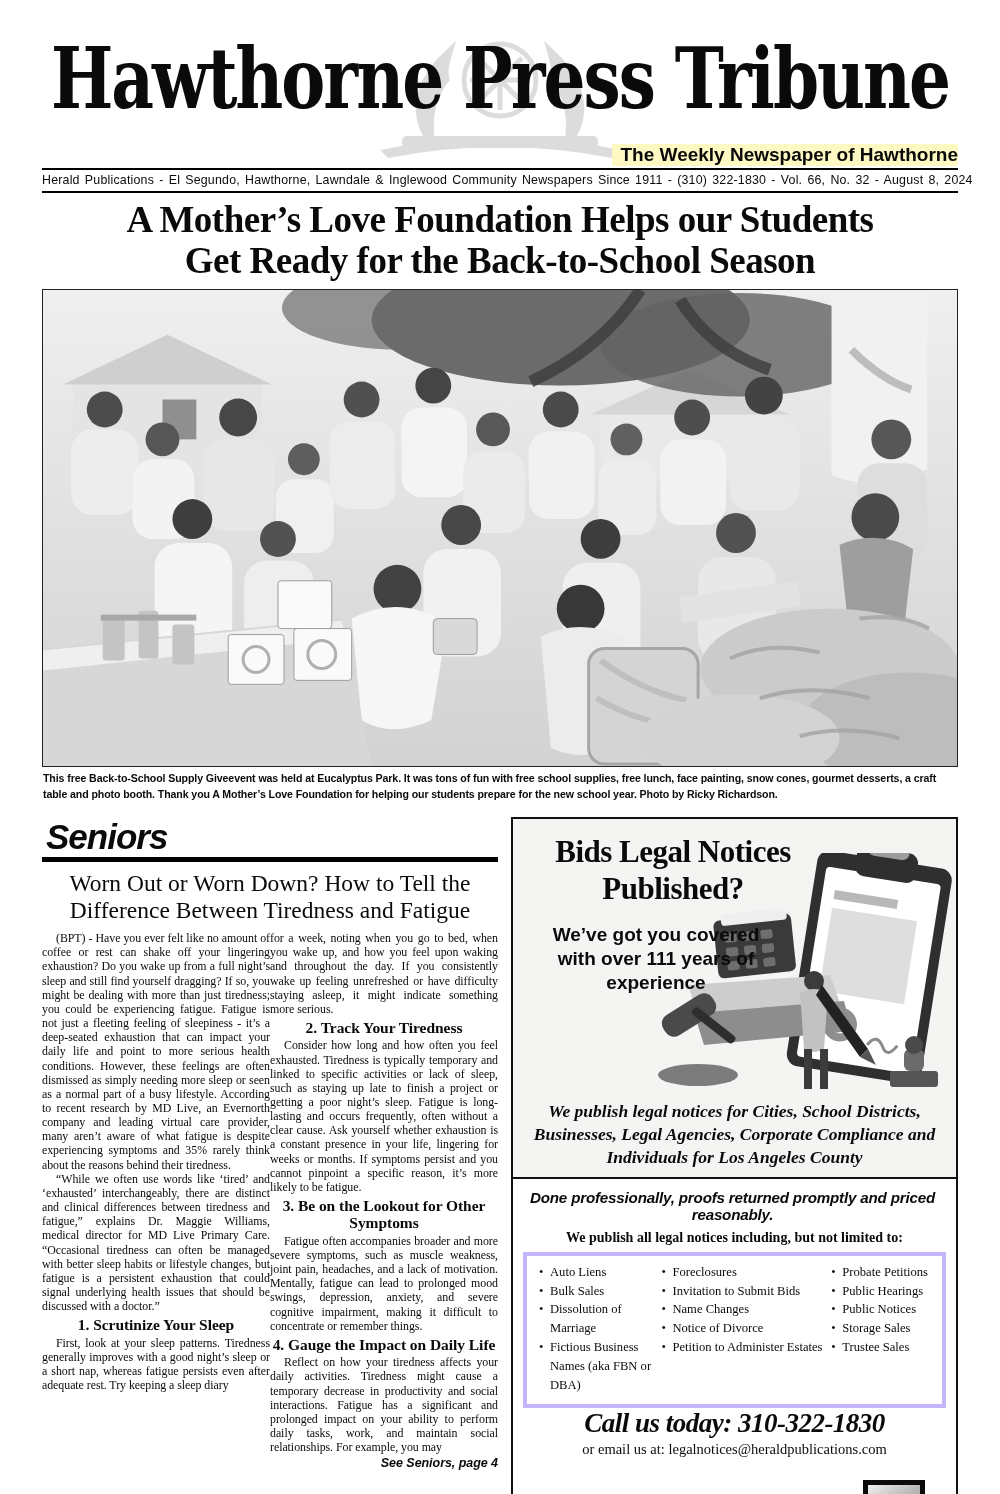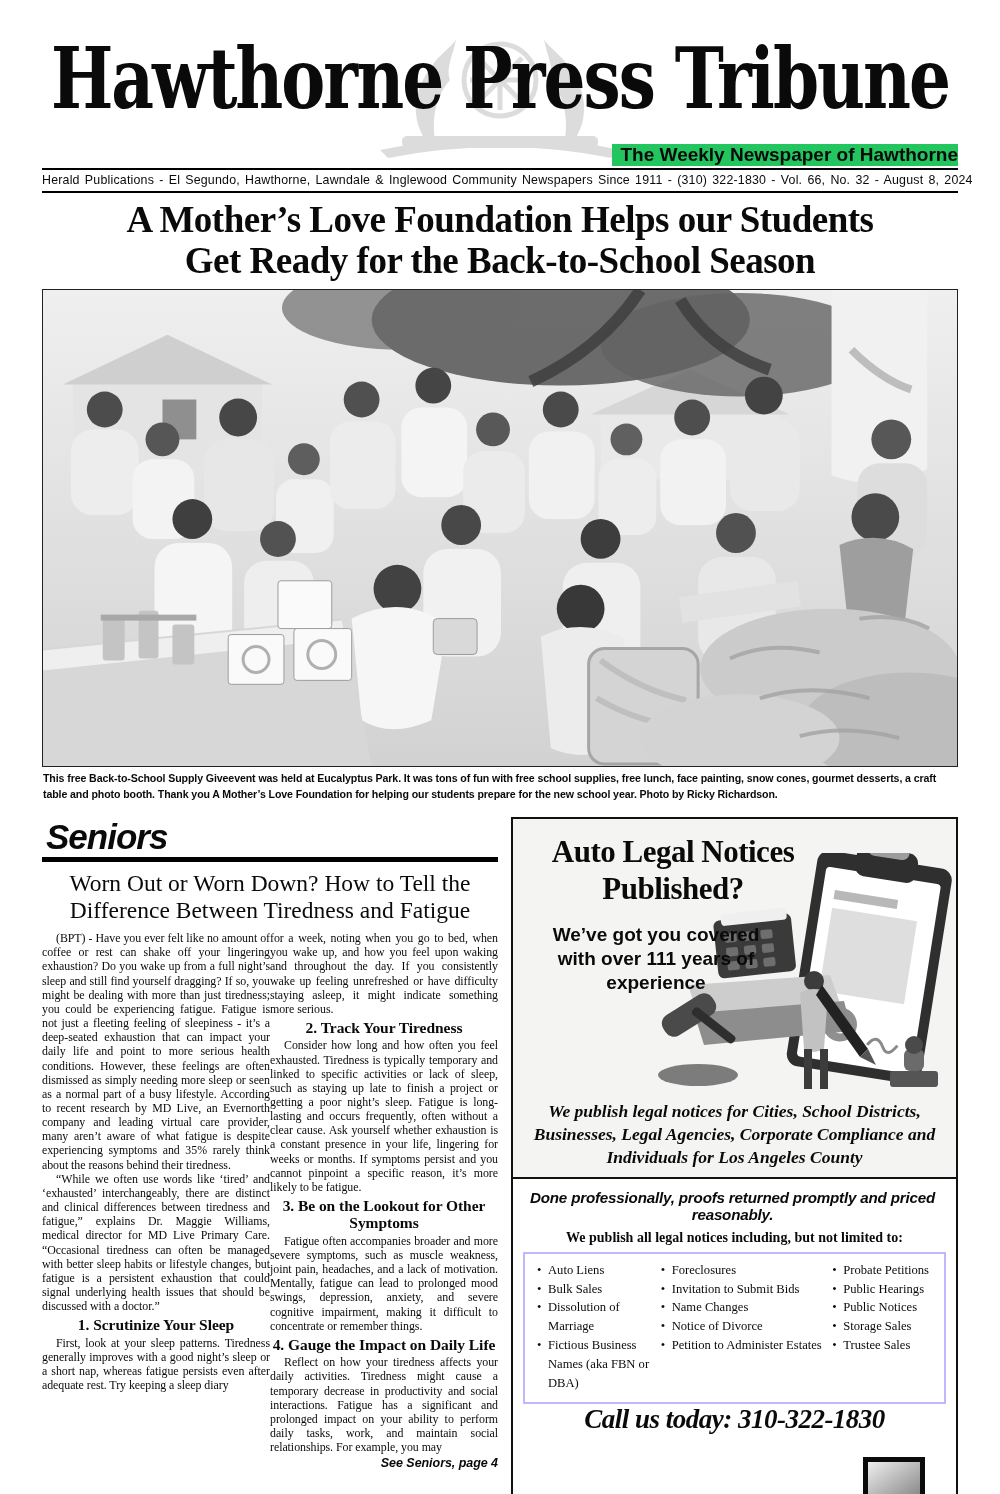--- a/index.html
+++ b/index.html
@@ -7,21 +7,21 @@
   body { height:1494px; overflow:hidden; }
   .page { width:1000px; height:1494px; padding:24px 42px 0 42px; position:relative; }
 
   
   .masthead { position:relative; height:140px; text-align:center; }
   .crest { position:absolute; left:50%; top:4px; transform:translateX(-50%); opacity:.6; }
   .mast-title { position:relative; font-family:"DejaVu Serif", serif; font-weight:bold; font-size:66px;
                 letter-spacing:-2px; white-space:nowrap; line-height:1.0; padding-top:10px;
                 transform:scaleY(1.28); transform-origin:top center; }
   .mast-sub { position:absolute; right:0; bottom:-2px; font-family:"Liberation Sans", sans-serif;
-              font-weight:bold; font-size:19px; background:#22c55e; padding-left:8px; }
+              font-weight:bold; font-size:19px; background:#fef9c3; padding-left:8px; }
   .dateline { border-top:2px solid #000; border-bottom:2px solid #000; margin-top:4px;
               font-family:"Liberation Sans", sans-serif; font-size:12.4px; letter-spacing:.2px;
               word-spacing:1.5px; padding:3px 0 4px 0; text-align:center; white-space:nowrap; }
 
   
   .headline { text-align:center; font-weight:bold; font-size:37px; line-height:1.12; padding:6px 0 7px 0; letter-spacing:-0.5px; }
   .photo-frame { border:1px solid #222; height:478px; overflow:hidden; background:#dcdcdc; }
   .photo-frame svg { display:block; width:100%; height:100%; }
   .caption { font-family:"Liberation Sans", sans-serif; font-weight:bold; font-size:10.6px;
              line-height:1.5; padding:4px 1px 0 1px; letter-spacing:-0.1px; }
@@ -49,21 +49,21 @@
   .ad-illu { position:absolute; right:2px; top:34px; }
   .ad-title { position:relative; font-weight:bold; font-size:31px; line-height:1.2; text-align:center;
               width:300px; margin:14px 0 0 10px; letter-spacing:-0.5px; }
   .ad-tag { position:relative; font-family:"Liberation Sans", sans-serif; font-weight:bold; font-size:19px;
             line-height:1.25; text-align:center; width:230px; margin:16px 0 0 28px; }
   .ad-quote { position:absolute; bottom:8px; left:0; right:0; font-style:italic; font-weight:bold;
               font-size:17.5px; line-height:1.3; text-align:center; padding:0 14px; }
   .ad-done { font-family:"Liberation Sans", sans-serif; font-weight:bold; font-style:italic;
              font-size:15.2px; text-align:center; padding:10px 8px 2px 4px; letter-spacing:-0.2px; }
   .ad-intro { font-weight:bold; font-size:14px; text-align:center; padding:5px 0 6px 0; }
-  .ad-box { margin:0 10px; border:2px solid #c4b5fd; padding:7px 8px 9px 12px; display:grid;
+  .ad-box { margin:0 10px; border:4px solid #c4b5fd; padding:7px 8px 9px 12px; display:grid;
             grid-template-columns:31% 43% 26%; font-size:12.6px; line-height:1.5; }
   .ad-box ul { list-style:none; }
   .ad-box li { position:relative; padding-left:11px; }
   .ad-box li::before { content:"•"; position:absolute; left:0; top:0; }
   .ad-call { font-style:italic; font-weight:bold; font-size:27px; text-align:center; margin-top:0; letter-spacing:-0.5px; }
   .ad-email { font-size:14.5px; text-align:center; margin-top:2px; }
   .ad-bottom { display:flex; align-items:flex-end; justify-content:flex-end; gap:22px; margin:22px 16px 16px 16px; }
   .logo { width:92px; text-align:center; }
   .logo-sq { width:62px; height:62px; margin:0 auto; background:#0b0b0b; padding:5px; }
   .logo-ring { width:100%; height:100%; background:linear-gradient(145deg,#efefef,#6e6e6e); padding:5px; }
@@ -316,21 +316,21 @@
             <path d="M214 196 L222 212 L206 204 Z" fill="#555555"></path>
           </g>
 
           <g>
             <rect x="236" y="218" width="48" height="16" rx="3" fill="#555555"></rect>
             <rect x="250" y="196" width="20" height="22" rx="6" fill="#6b6b6b"></rect>
             <circle cx="260" cy="192" r="9" fill="#4a4a4a"></circle>
           </g>
         </svg>
         <div class="ad-title">
-          <div>Auto Legal Notices</div>
+          <div>Bids Legal Notices</div>
           <div>Published?</div>
         </div>
         <div class="ad-tag">We’ve got you covered with over 111 years of experience</div>
         <div class="ad-quote">We publish legal notices for Cities, School Districts, Businesses, Legal Agencies, Corporate Compliance and Individuals for Los Angeles County</div>
       </div>
 
       <div class="ad-done">Done professionally, proofs returned promptly and priced reasonably.</div>
       <div class="ad-intro">We publish all legal notices including, but not limited to:</div>
 
       <div class="ad-box">
@@ -350,20 +350,21 @@
         <ul>
             <li>Probate Petitions</li>
             <li>Public Hearings</li>
             <li>Public Notices</li>
             <li>Storage Sales</li>
             <li>Trustee Sales</li>
           </ul>
       </div>
 
       <div class="ad-call">Call us today: 310-322-1830</div>
+      <div class="ad-email">or email us at:  legalnotices@heraldpublications.com</div>
 
       <div class="ad-bottom">
 
         <div class="logo">
           <div class="logo-sq">
             <div class="logo-ring"></div>
           </div>
 
         </div>
       </div>

